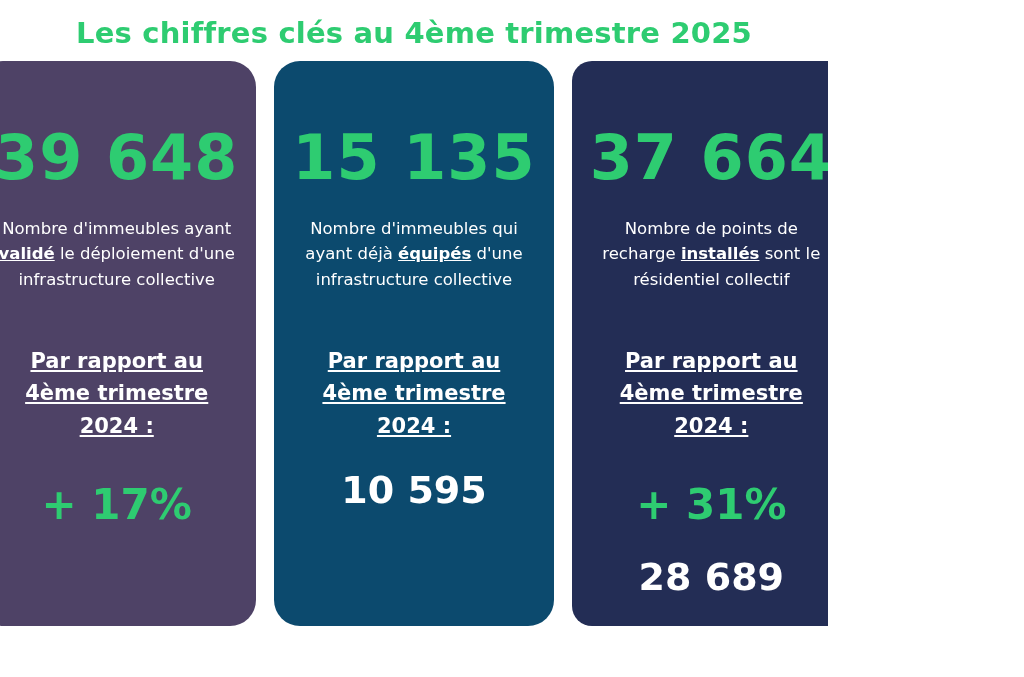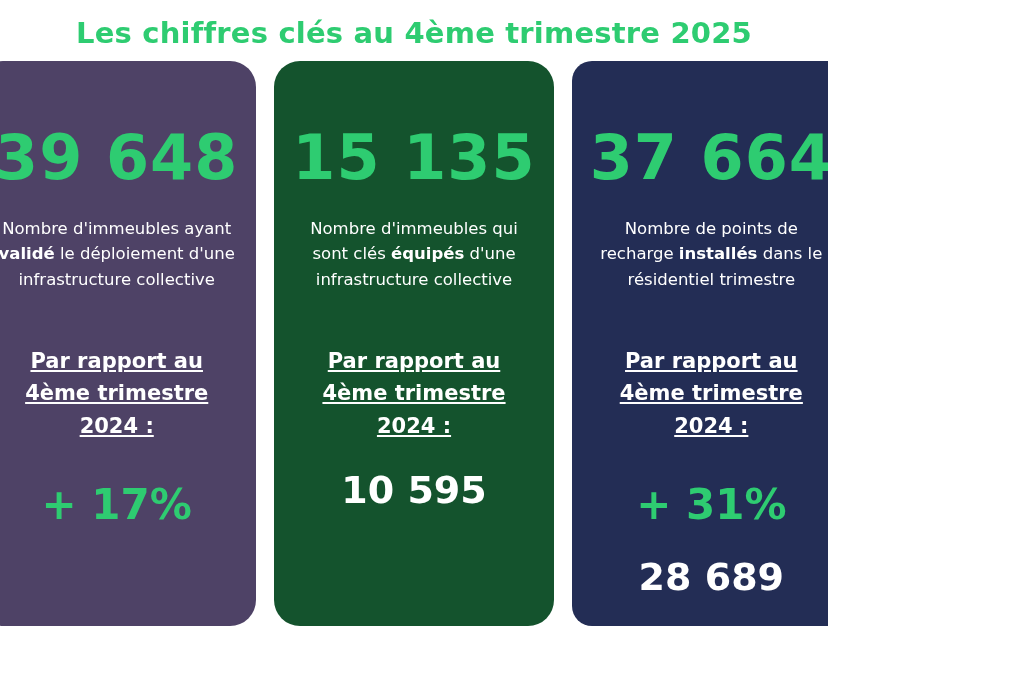--- a/index.html
+++ b/index.html
@@ -55,21 +55,21 @@
     letter-spacing: 1px;
     white-space: nowrap;
   }
   .desc {
     font-size: 16.5px;
     line-height: 1.55;
     margin-top: 26px;
     max-width: 290px;
     font-weight: normal;
   }
-  .desc b { font-weight: bold; }
+  .desc b { font-weight: bold; text-decoration: underline; }
   .compare {
     font-size: 21px;
     font-weight: bold;
     line-height: 1.55;
     margin-top: 52px;
     max-width: 290px;
     text-decoration: underline;
   }
   .delta {
     color: #2ecc71;
@@ -95,29 +95,29 @@
 
   <div class="cards">
 
     <div class="card" style="background:#4e4266;">
       <div class="big-number">39 648</div>
       <div class="desc"><span>Nombre d'immeubles ayant </span><b>validé</b><span> le déploiement d'une infrastructure collective</span></div>
       <div class="compare">Par rapport au 4ème trimestre 2024 :</div>
       <div class="delta">+ 17%</div>
     </div>
 
-    <div class="card" style="background:#14532d;">
+    <div class="card" style="background:#0c4a6e;">
       <div class="big-number">15 135</div>
-      <div class="desc"><span>Nombre d'immeubles qui sont clés </span><b>équipés</b><span> d'une infrastructure collective</span></div>
+      <div class="desc"><span>Nombre d'immeubles qui ayant déjà </span><b>équipés</b><span> d'une infrastructure collective</span></div>
       <div class="compare">Par rapport au 4ème trimestre 2024 :</div>
       <div class="prev-value">10 595</div>
     </div>
 
     <div class="card" style="background:#232d55;border-radius:20px;">
       <div class="big-number">37 664</div>
-      <div class="desc"><span>Nombre de points de recharge </span><b>installés</b><span> dans le résidentiel trimestre</span></div>
+      <div class="desc"><span>Nombre de points de recharge </span><b>installés</b><span> sont le résidentiel collectif</span></div>
       <div class="compare">Par rapport au 4ème trimestre 2024 :</div>
       <div class="delta">+ 31%</div>
       <div class="prev-value">28 689</div>
     </div>
 
   </div>
 </div>
 
 </body></html>

